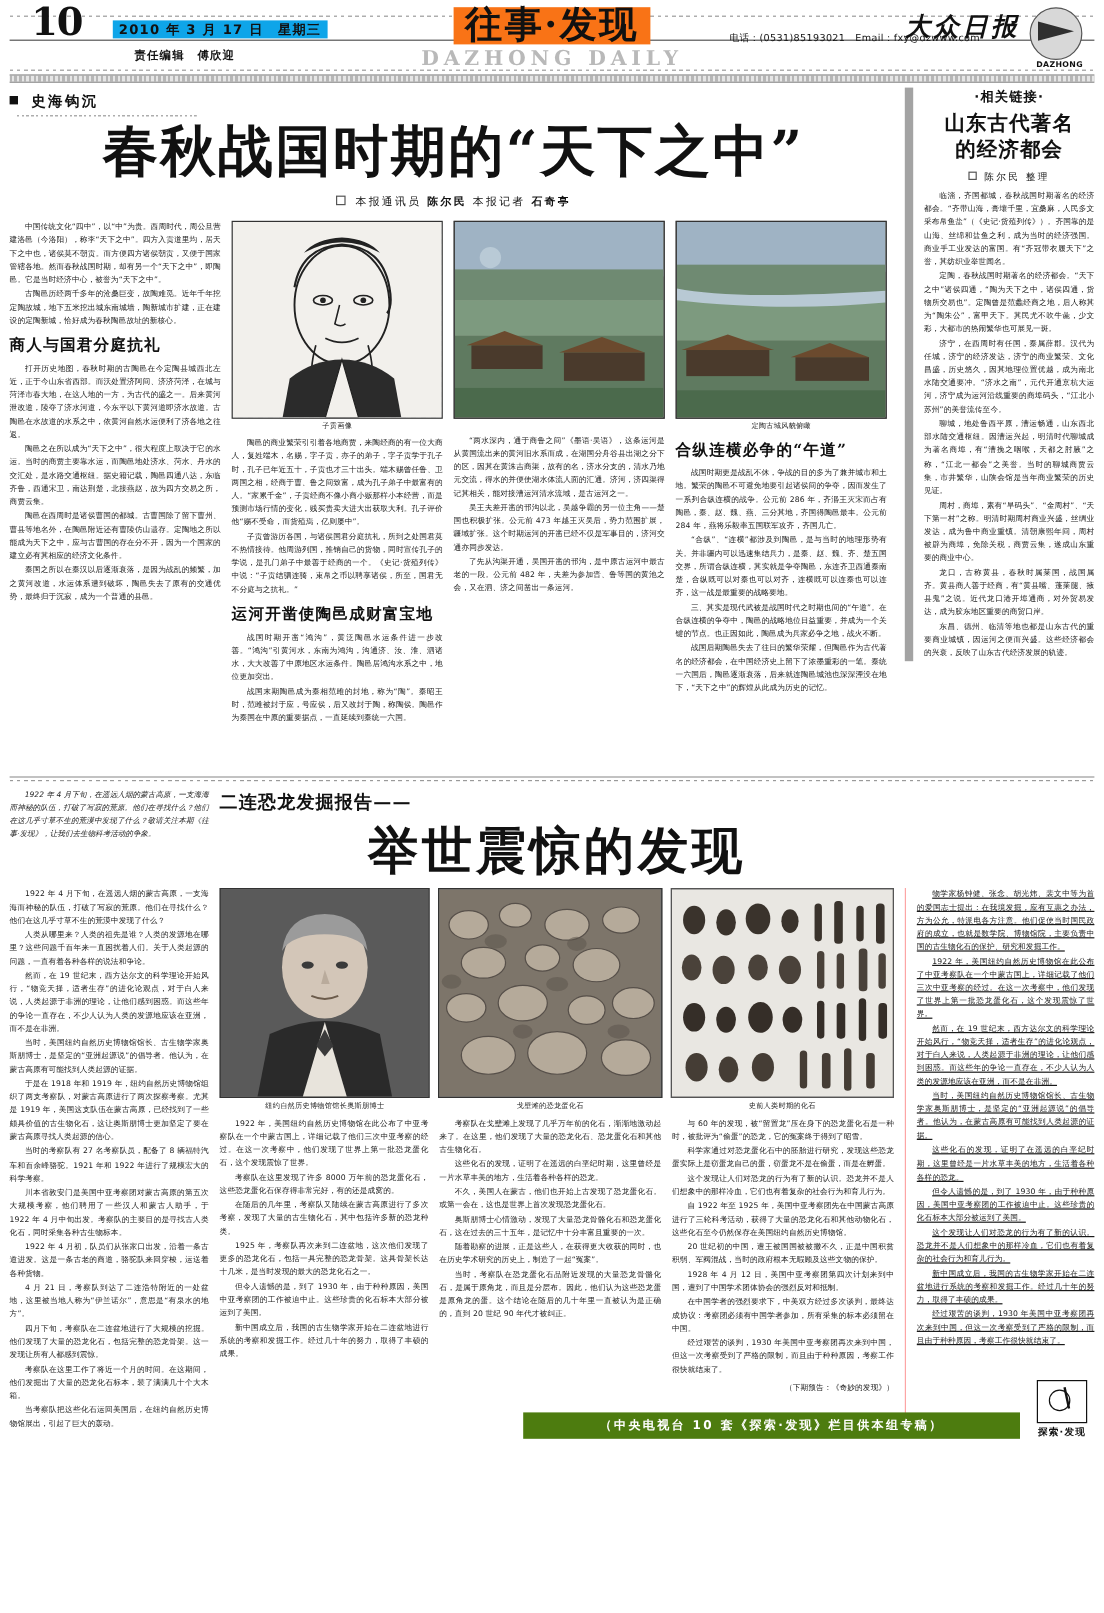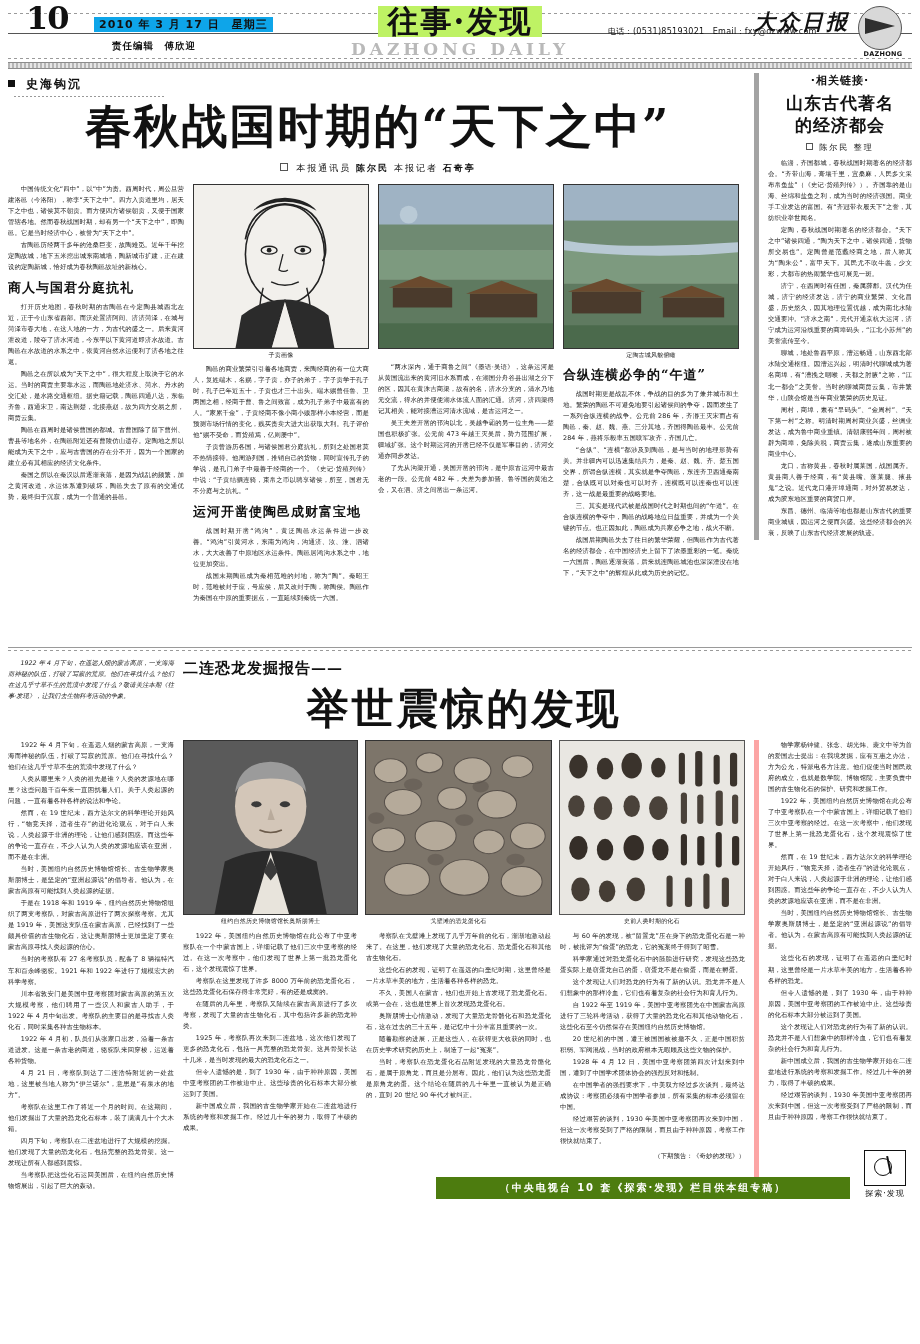--- a/index.html
+++ b/index.html
@@ -39,21 +39,21 @@
     position:absolute; left:104px; top:40px; font-size:9.5px; font-weight:bold;
     letter-spacing:1px;
   }
   .mh-title {
     position:absolute; left:0; right:0; top:6px; text-align:center;
     pointer-events:none;
   }
   .mh-title-cn {
     font-size:31px; font-weight:bold; letter-spacing:2px; line-height:1;
     font-family:"DejaVu Serif","Liberation Serif",serif;
-    display:inline-block; background:#bef264; padding:0 10px;
+    display:inline-block; background:#f97316; padding:0 10px;
   }
   .mh-title-en {
     position:absolute; left:0; right:0; top:39px; text-align:center;
     font-size:17px; letter-spacing:4px; color:#b9b9b9; font-weight:bold;
     font-family:"DejaVu Serif","Liberation Serif",serif;
   }
   .mh-contact {
     position:absolute; left:600px; top:26px; font-size:8px; letter-spacing:.3px;
     white-space:nowrap;
   }
@@ -119,21 +119,21 @@
   .a1-col { width:176px; }
   .sub {
     font-size:13px; font-weight:bold; text-align:left; letter-spacing:1px;
     font-family:"DejaVu Serif","Liberation Serif",serif;
     margin:6px 0 5px 0;
   }
 
   
   .a1-side {
     position:absolute; right:0; top:0; width:158px; padding-left:9px;
-    border-left:5px solid #a3a3a3;
+    border-left:7px solid #a3a3a3;
   }
   .side-kicker { text-align:center; font-size:11px; font-weight:bold; letter-spacing:1px; }
   .side-head {
     text-align:center; font-size:17px; font-weight:bold; line-height:1.3;
     font-family:"DejaVu Serif","Liberation Serif",serif; margin-top:4px; letter-spacing:1px;
   }
   .side-by { text-align:center; font-size:8px; margin:6px 0 5px; letter-spacing:2px; }
   .side-by .bx {
     display:inline-block; width:7px; height:7px; border:1px solid #555;
     margin-right:6px; vertical-align:0;
@@ -170,21 +170,21 @@
     position:relative;
   }
   .foot-badge-box:before {
     content:""; position:absolute; left:9px; top:7px; width:16px; height:16px;
     border:1.5px solid #111; border-radius:50%;
   }
   .foot-badge-box:after {
     content:""; position:absolute; left:23px; top:5px; width:1.5px; height:18px;
     background:#111; transform:rotate(-12deg);
   }
-  .foot-badge-cap { font-size:8px; font-weight:normal; margin-top:2px; letter-spacing:1px; }
+  .foot-badge-cap { font-size:8px; font-weight:bold; margin-top:2px; letter-spacing:1px; }
 </style>
 </head>
 <body>
 
 <div class="page">
 
   <div class="masthead">
     <div class="mh-rule-top"></div>
     <div class="mh-rule-mid"></div>
     <div class="mh-rule-bot"></div>
@@ -370,22 +370,22 @@
         <div class="body-cn">
           <p>1922 年 4 月下旬，在遥远人烟的蒙古高原，一支海海而神秘的队伍，打破了写寂的荒原。他们在寻找什么？他们在这几乎寸草不生的荒漠中发现了什么？</p>
           <p>人类从哪里来？人类的祖先是谁？人类的发源地在哪里？这些问题千百年来一直困扰着人们。关于人类起源的问题，一直有着各种各样的说法和争论。</p>
           <p>然而，在 19 世纪末，西方达尔文的科学理论开始风行，“物竞天择，适者生存”的进化论观点，对于白人来说，人类起源于非洲的理论，让他们感到困惑。而这些年的争论一直存在，不少人认为人类的发源地应该在亚洲，而不是在非洲。</p>
           <p>当时，美国纽约自然历史博物馆馆长、古生物学家奥斯朋博士，是坚定的“亚洲起源说”的倡导者。他认为，在蒙古高原有可能找到人类起源的证据。</p>
           <p>于是在 1918 年和 1919 年，纽约自然历史博物馆组织了两支考察队，对蒙古高原进行了两次探察考察。尤其是 1919 年，美国这支队伍在蒙古高原，已经找到了一些颇具价值的古生物化石，这让奥斯朋博士更加坚定了要在蒙古高原寻找人类起源的信心。</p>
           <p>当时的考察队有 27 名考察队员，配备了 8 辆福特汽车和百余峰骆驼。1921 年和 1922 年进行了规模宏大的科学考察。</p>
           <p>川本省敦安门是美国中亚考察团对蒙古高原的第五次大规模考察，他们聘用了一些汉人和蒙古人助手，于 1922 年 4 月中旬出发。考察队的主要目的是寻找古人类化石，同时采集各种古生物标本。</p>
           <p>1922 年 4 月初，队员们从张家口出发，沿着一条古道进发。这是一条古老的商道，骆驼队来回穿梭，运送着各种货物。</p>
           <p>4 月 21 日，考察队到达了二连浩特附近的一处盆地，这里被当地人称为“伊兰诺尔”，意思是“有泉水的地方”。</p>
+          <p>四月下旬，考察队在二连盆地进行了大规模的挖掘。他们发现了大量的恐龙化石，包括完整的恐龙骨架。这一发现让所有人都感到震惊。</p>
           <p>考察队在这里工作了将近一个月的时间。在这期间，他们发掘出了大量的恐龙化石标本，装了满满几十个大木箱。</p>
-          <p>四月下旬，考察队在二连盆地进行了大规模的挖掘。他们发现了大量的恐龙化石，包括完整的恐龙骨架。这一发现让所有人都感到震惊。</p>
           <p>当考察队把这些化石运回美国后，在纽约自然历史博物馆展出，引起了巨大的轰动。</p>
         </div>
       </div>
 
       <div style="flex:1">
         <div class="a2-photos">
 
           <div style="width:32%">
             <div class="photo" style="height:175px">
               <svg width="100%" height="100%" viewBox="0 0 170 175" preserveAspectRatio="none">
@@ -501,31 +501,31 @@
             <p>这些化石的发现，证明了在遥远的白垩纪时期，这里曾经是一片水草丰美的地方，生活着各种各样的恐龙。</p>
             <p>不久，美国人在蒙古，他们也开始上古发现了恐龙蛋化石。或第一会在，这也是世界上首次发现恐龙蛋化石。</p>
             <p>奥斯朋博士心情激动，发现了大量恐龙骨骼化石和恐龙蛋化石，这在过去的三十五年，是记忆中十分丰富且重要的一次。</p>
             <p>随着勘察的进展，正是这些人，在获得更大收获的同时，也在历史学术研究的历史上，制造了一起“冤案”。</p>
             <p>当时，考察队在恐龙蛋化石品附近发现的大量恐龙骨骼化石，是属于原角龙，而且是分层布。因此，他们认为这些恐龙蛋是原角龙的蛋。这个结论在随后的几十年里一直被认为是正确的，直到 20 世纪 90 年代才被纠正。</p>
           </div>
           <div style="width:34%" class="body-cn">
             <p>与 60 年的发现，被“留置龙”压在身下的恐龙蛋化石是一种时，被批评为“偷蛋”的恐龙，它的冤案终于得到了昭雪。</p>
             <p>科学家通过对恐龙蛋化石中的胚胎进行研究，发现这些恐龙蛋实际上是窃蛋龙自己的蛋，窃蛋龙不是在偷蛋，而是在孵蛋。</p>
             <p>这个发现让人们对恐龙的行为有了新的认识。恐龙并不是人们想象中的那样冷血，它们也有着复杂的社会行为和育儿行为。</p>
-            <p>自 1922 年至 1919 年，美国中亚考察团先在中国蒙古高原进行了三轮科考活动，获得了大量的恐龙化石和其他动物化石，这些化石至今仍然保存在美国纽约自然历史博物馆。</p>
+            <p>自 1922 年至 1925 年，美国中亚考察团先在中国蒙古高原进行了三轮科考活动，获得了大量的恐龙化石和其他动物化石，这些化石至今仍然保存在美国纽约自然历史博物馆。</p>
             <p>20 世纪初的中国，遭王被国国被被撤不久，正是中国积贫积弱、军阀混战，当时的政府根本无暇顾及这些文物的保护。</p>
             <p>1928 年 4 月 12 日，美国中亚考察团第四次计划来到中国，遭到了中国学术团体协会的强烈反对和抵制。</p>
             <p>在中国学者的强烈要求下，中美双方经过多次谈判，最终达成协议：考察团必须有中国学者参加，所有采集的标本必须留在中国。</p>
             <p>经过艰苦的谈判，1930 年美国中亚考察团再次来到中国，但这一次考察受到了严格的限制，而且由于种种原因，考察工作很快就结束了。</p>
             <p style="text-align:right;text-indent:0;margin-top:4px">（下期预告：《奇妙的发现》）</p>
           </div>
         </div>
       </div>
 
-      <div style="width:158px; padding-left:9px; border-left:5px solid #fca5a5;" class="body-cn">
+      <div style="width:158px; padding-left:9px; border-left:1px solid #fca5a5;text-decoration:underline;" class="body-cn">
         <p>物学家杨钟健、张念、胡光炜、裴文中等为首的爱国志士提出：在我境发掘，应有互惠之办法，方为公允，特派电各方注意。他们促使当时国民政府的成立，也就是数学院、博物馆院，主要负责中国的古生物化石的保护、研究和发掘工作。</p>
         <p>1922 年，美国纽约自然历史博物馆在此公布了中亚考察队在一个中蒙古国上，详细记载了他们三次中亚考察的经过。在这一次考察中，他们发现了世界上第一批恐龙蛋化石，这个发现震惊了世界。</p>
         <p>然而，在 19 世纪末，西方达尔文的科学理论开始风行，“物竞天择，适者生存”的进化论观点，对于白人来说，人类起源于非洲的理论，让他们感到困惑。而这些年的争论一直存在，不少人认为人类的发源地应该在亚洲，而不是在非洲。</p>
         <p>当时，美国纽约自然历史博物馆馆长、古生物学家奥斯朋博士，是坚定的“亚洲起源说”的倡导者。他认为，在蒙古高原有可能找到人类起源的证据。</p>
         <p>这些化石的发现，证明了在遥远的白垩纪时期，这里曾经是一片水草丰美的地方，生活着各种各样的恐龙。</p>
         <p>但令人遗憾的是，到了 1930 年，由于种种原因，美国中亚考察团的工作被迫中止。这些珍贵的化石标本大部分被运到了美国。</p>
         <p>这个发现让人们对恐龙的行为有了新的认识。恐龙并不是人们想象中的那样冷血，它们也有着复杂的社会行为和育儿行为。</p>
         <p>新中国成立后，我国的古生物学家开始在二连盆地进行系统的考察和发掘工作。经过几十年的努力，取得了丰硕的成果。</p>
         <p>经过艰苦的谈判，1930 年美国中亚考察团再次来到中国，但这一次考察受到了严格的限制，而且由于种种原因，考察工作很快就结束了。</p>
       </div>

